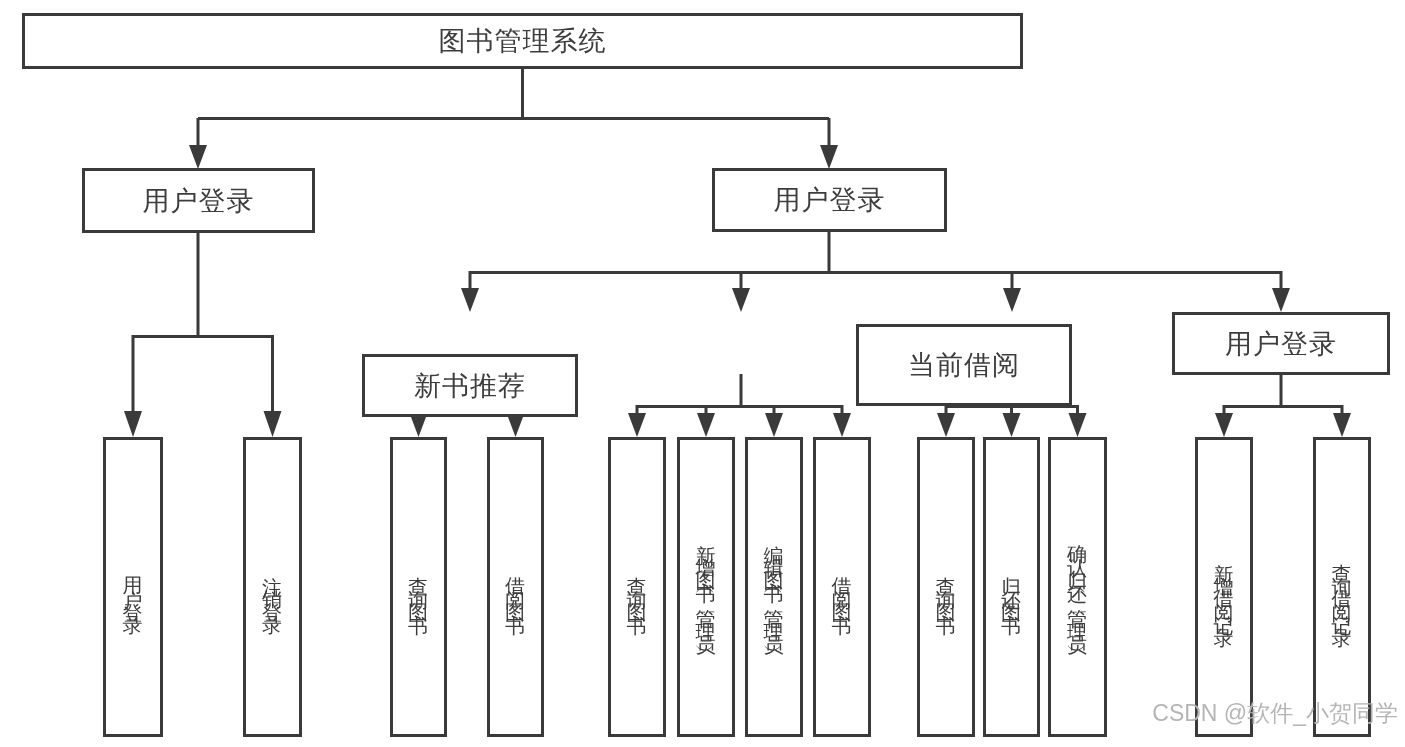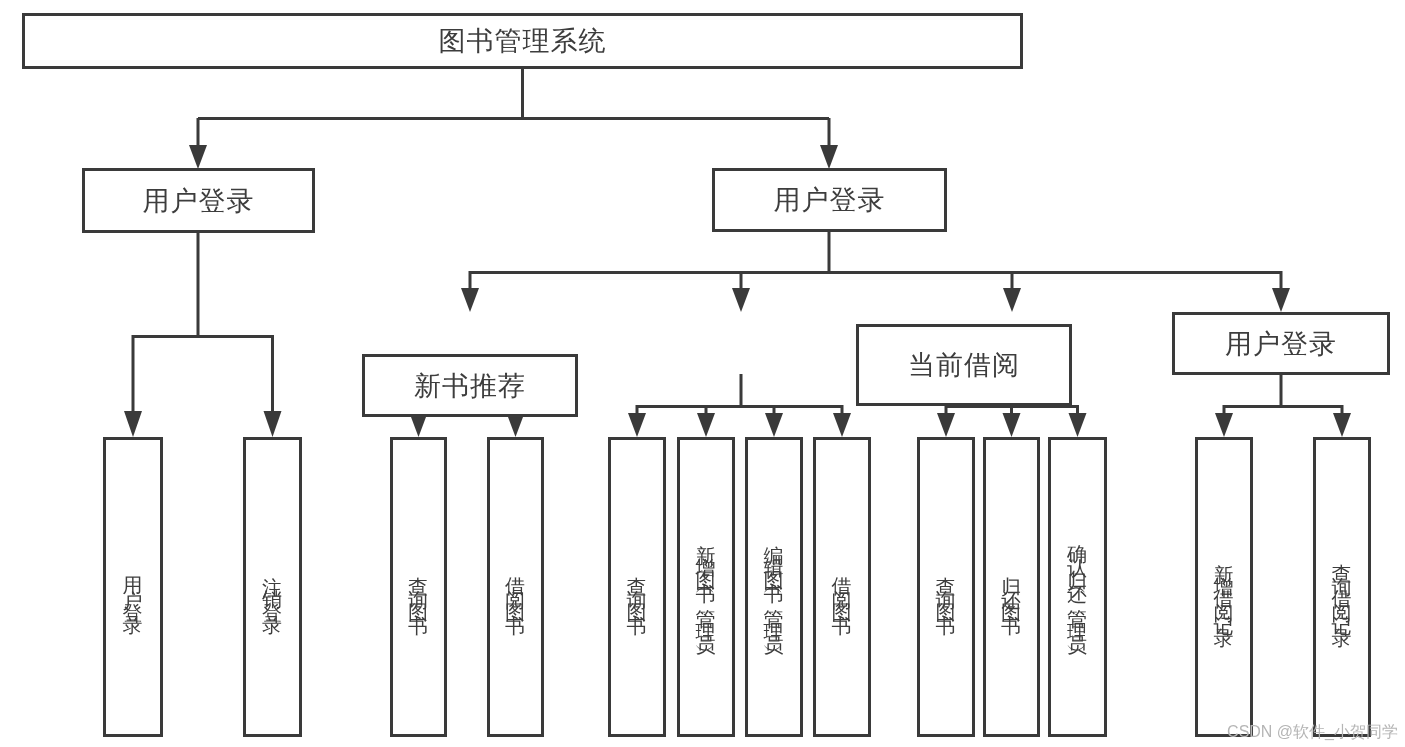--- a/index.html
+++ b/index.html
@@ -32,22 +32,22 @@
   .box-v .vlabel{
     writing-mode:vertical-rl;
     text-orientation:mixed;
     letter-spacing:13px;
     line-height:1;
     white-space:nowrap;
   }
   .watermark{
     position:absolute;
     right:7px;
-    bottom:4px;
-    font-size:16px;
+    bottom:18px;
+    font-size:23px;
     color:var(--watermark);
     z-index:10;
     white-space:nowrap;
   }
 </style>
 </head>
 <body>
 
 <div id="canvas">
 

